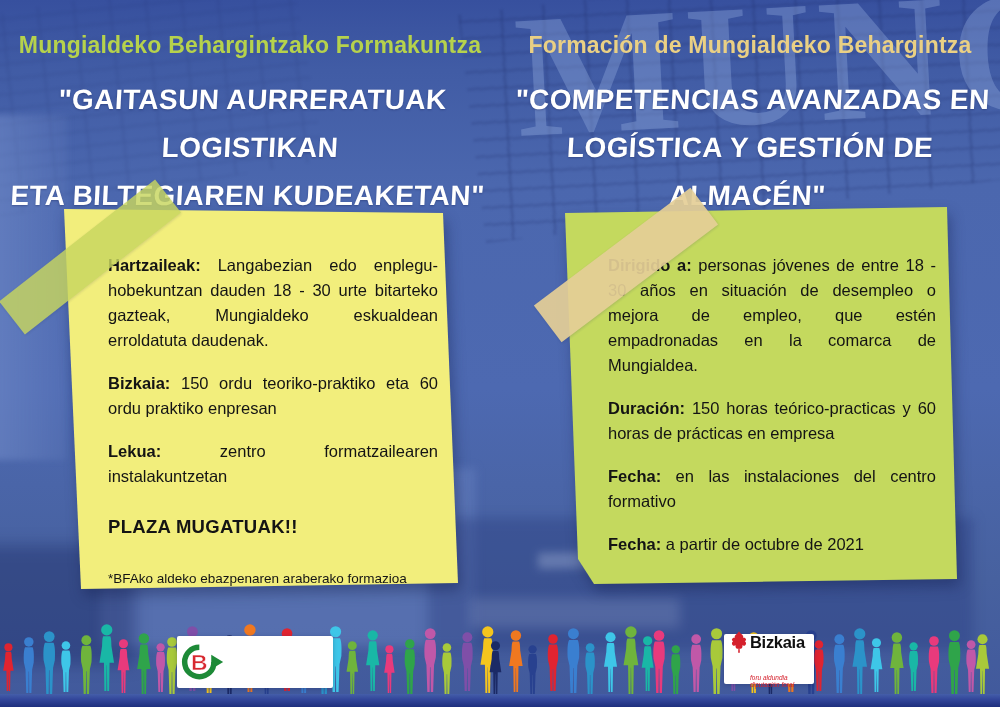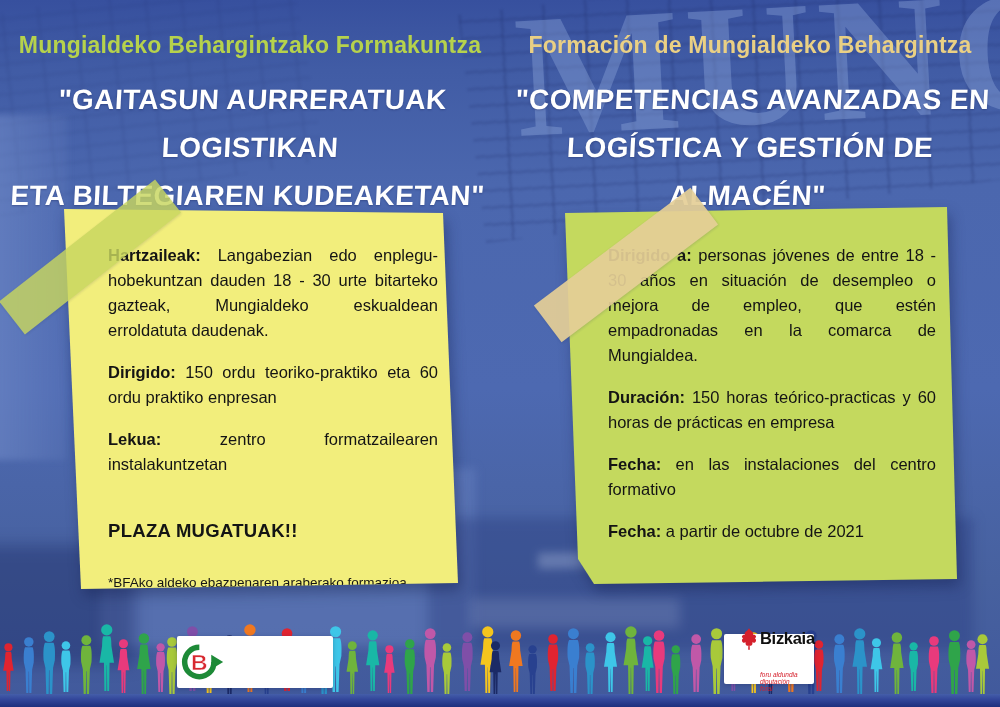--- a/index.html
+++ b/index.html
@@ -39,43 +39,43 @@
   
   .note-wrap{position:absolute;top:205px;width:396px;height:386px;z-index:3;
     filter:drop-shadow(3px 7px 7px rgba(13,24,70,.38));}
   .note-wrap.left{left:64px;}
   .note-wrap.right{left:564px;}
   .note{width:100%;height:100%;}
   .note.yellow{background:var(--note-yellow);clip-path:polygon(0px 4px,379px 8px,394px 378px,17px 384px);}
   .note.green{background:var(--note-green);clip-path:polygon(1px 8px,383px 2px,393px 374px,30px 379px,14px 354px);}
   .note-inner{padding:30px 22px 0 44px;font-size:16.5px;line-height:25px;color:#141414;text-align:justify;}
   .note-wrap.right .note-inner{padding:30px 24px 0 44px;}
-  .sec{margin:8px 0 17px 0;}
+  .sec{margin:18px 0 17px 0;}
   .lbl{font-weight:700;}
-  .emphasis{font-weight:700;font-size:18.5px;letter-spacing:.3px;margin-top:41px;text-align:left;}
+  .emphasis{font-weight:700;font-size:18.5px;letter-spacing:.3px;margin-top:25px;text-align:left;}
   .footnote{font-size:13.5px;margin-top:27px;text-align:left;}
 
   
   .tape{position:absolute;z-index:4;box-shadow:0 1px 3px rgba(30,40,90,.18);}
   .tape.left-tape{left:-9px;top:236px;width:198px;height:42px;background:var(--tape-green);opacity:.82;transform:rotate(-38deg);}
   .tape.right-tape{left:528px;top:242px;width:196px;height:46px;background:var(--tape-tan);opacity:.92;transform:rotate(-37deg);}
 
   
   .people-svg{position:absolute;left:0;top:620px;z-index:2;}
 
   
   .bottom-bar{position:absolute;left:0;top:694px;width:1000px;height:13px;z-index:5;
     background:linear-gradient(180deg,#445ea9 0%,#33479b 40%,#1e2f7d 100%);}
 
   
   .logo-box{position:absolute;background:#fff;z-index:6;display:flex;align-items:center;border-radius:2px;
     box-shadow:0 1px 4px rgba(20,30,80,.3);}
   .logo-behargintza{left:177px;top:636px;width:156px;height:52px;padding:2px 4px;gap:3px;}
   .bh-text{color:var(--behargintza-navy);font-weight:700;font-size:16px;line-height:16.5px;letter-spacing:-.3px;}
-  .logo-bizkaia{left:724px;top:634px;width:90px;height:50px;padding:3px 15px;flex-direction:column;align-items:flex-start;justify-content:center;gap:20px;}
+  .logo-bizkaia{left:724px;top:634px;width:90px;height:50px;padding:3px 5px;flex-direction:column;align-items:flex-start;justify-content:center;gap:20px;}
   .bz-row{display:flex;align-items:center;gap:1px;}
   .bz-name{color:#101010;font-weight:700;font-size:16.5px;letter-spacing:-.3px;}
   .bz-sub{margin-left:21px;font-size:6.5px;line-height:7px;color:var(--bizkaia-red);font-style:italic;}
 </style>
 </head>
 <body>
 
 <div class="poster">
 
   <div class="bg-layer bricks-left"></div>
@@ -102,21 +102,21 @@
       <span>"COMPETENCIAS AVANZADAS EN</span><br>
       <span>LOGÍSTICA Y GESTIÓN DE ALMACÉN"</span>
     </div>
   </div>
 
   <div class="note-wrap left">
     <div class="note yellow">
       <div class="note-inner">
         <div>
             <p class="sec"><span class="lbl">Hartzaileak: </span>Langabezian edo enplegu-hobekuntzan dauden 18 - 30 urte bitarteko gazteak, Mungialdeko eskualdean erroldatuta daudenak.</p>
-            <p class="sec"><span class="lbl">Dirigido: </span>150 ordu teoriko-praktiko eta 60 ordu praktiko enpresan</p>
+            <p class="sec"><span class="lbl">Bizkaia: </span>150 ordu teoriko-praktiko eta 60 ordu praktiko enpresan</p>
             <p class="sec"><span class="lbl">Lekua: </span>zentro formatzailearen instalakuntzetan</p>
           </div>
         <div class="emphasis">PLAZA MUGATUAK!!</div>
         <div class="footnote">*BFAko aldeko ebazpenaren araberako formazioa</div>
       </div>
     </div>
   </div>
 
   <div class="note-wrap right">
     <div class="note green">

